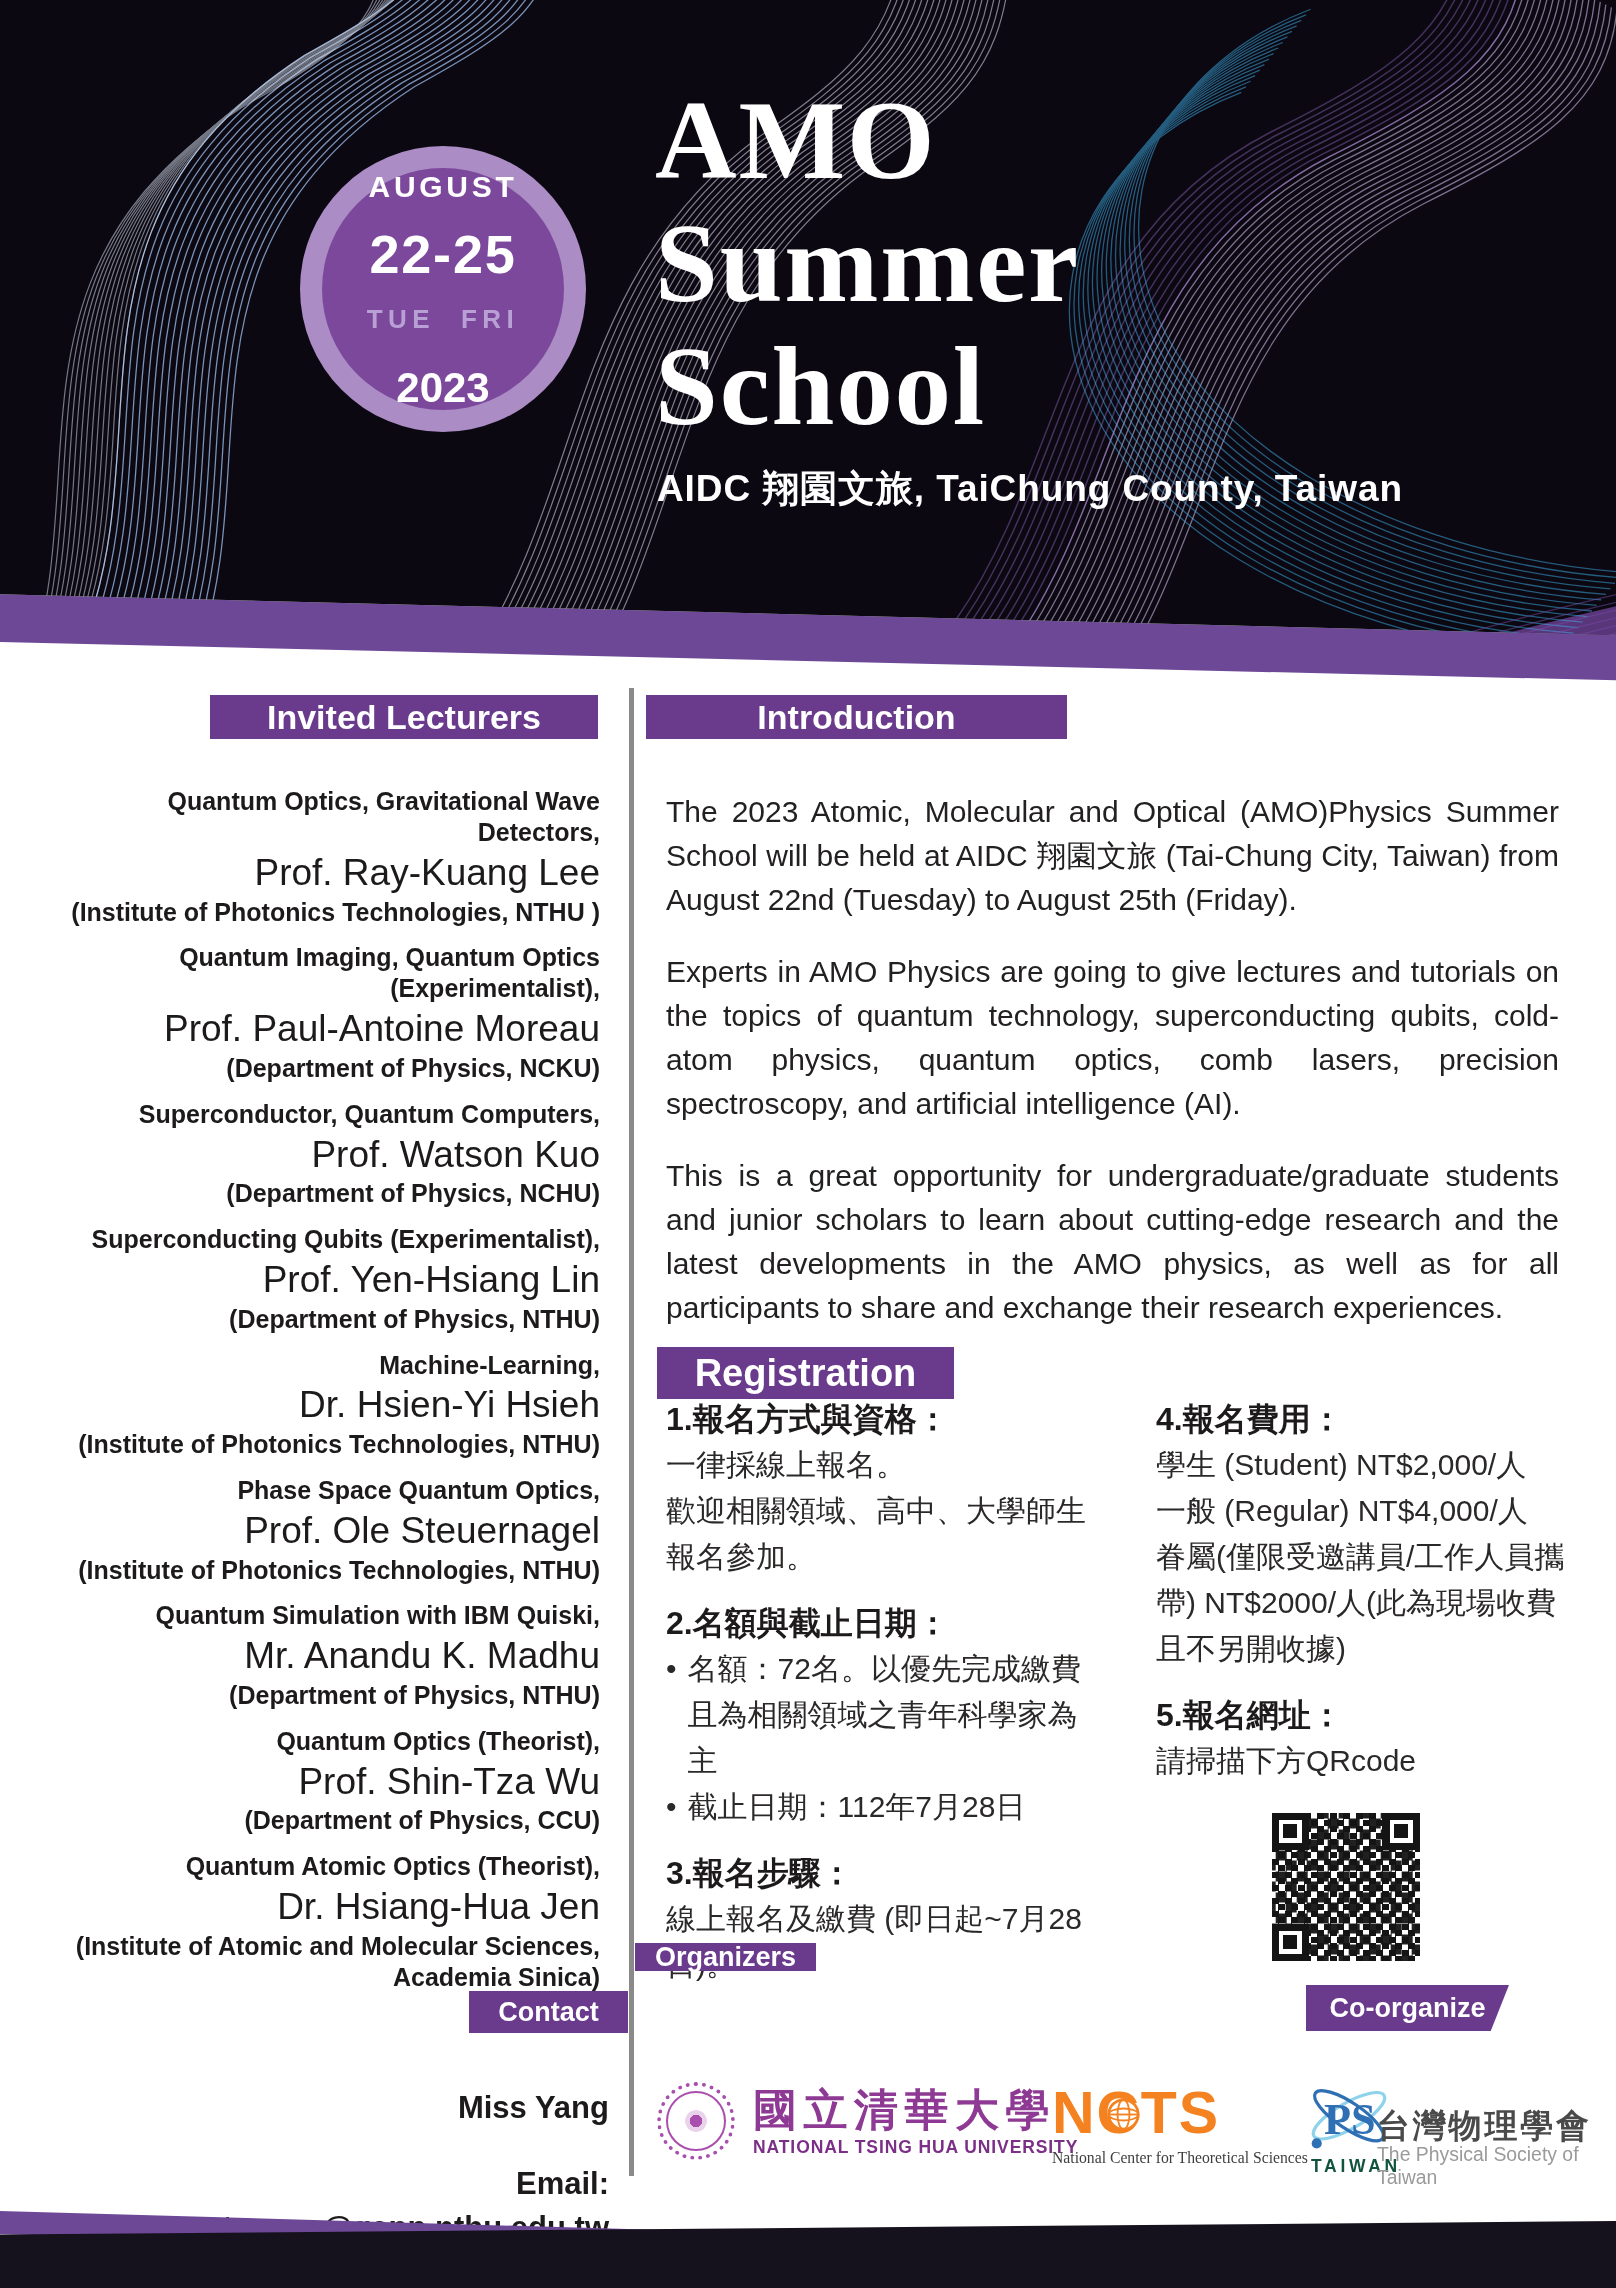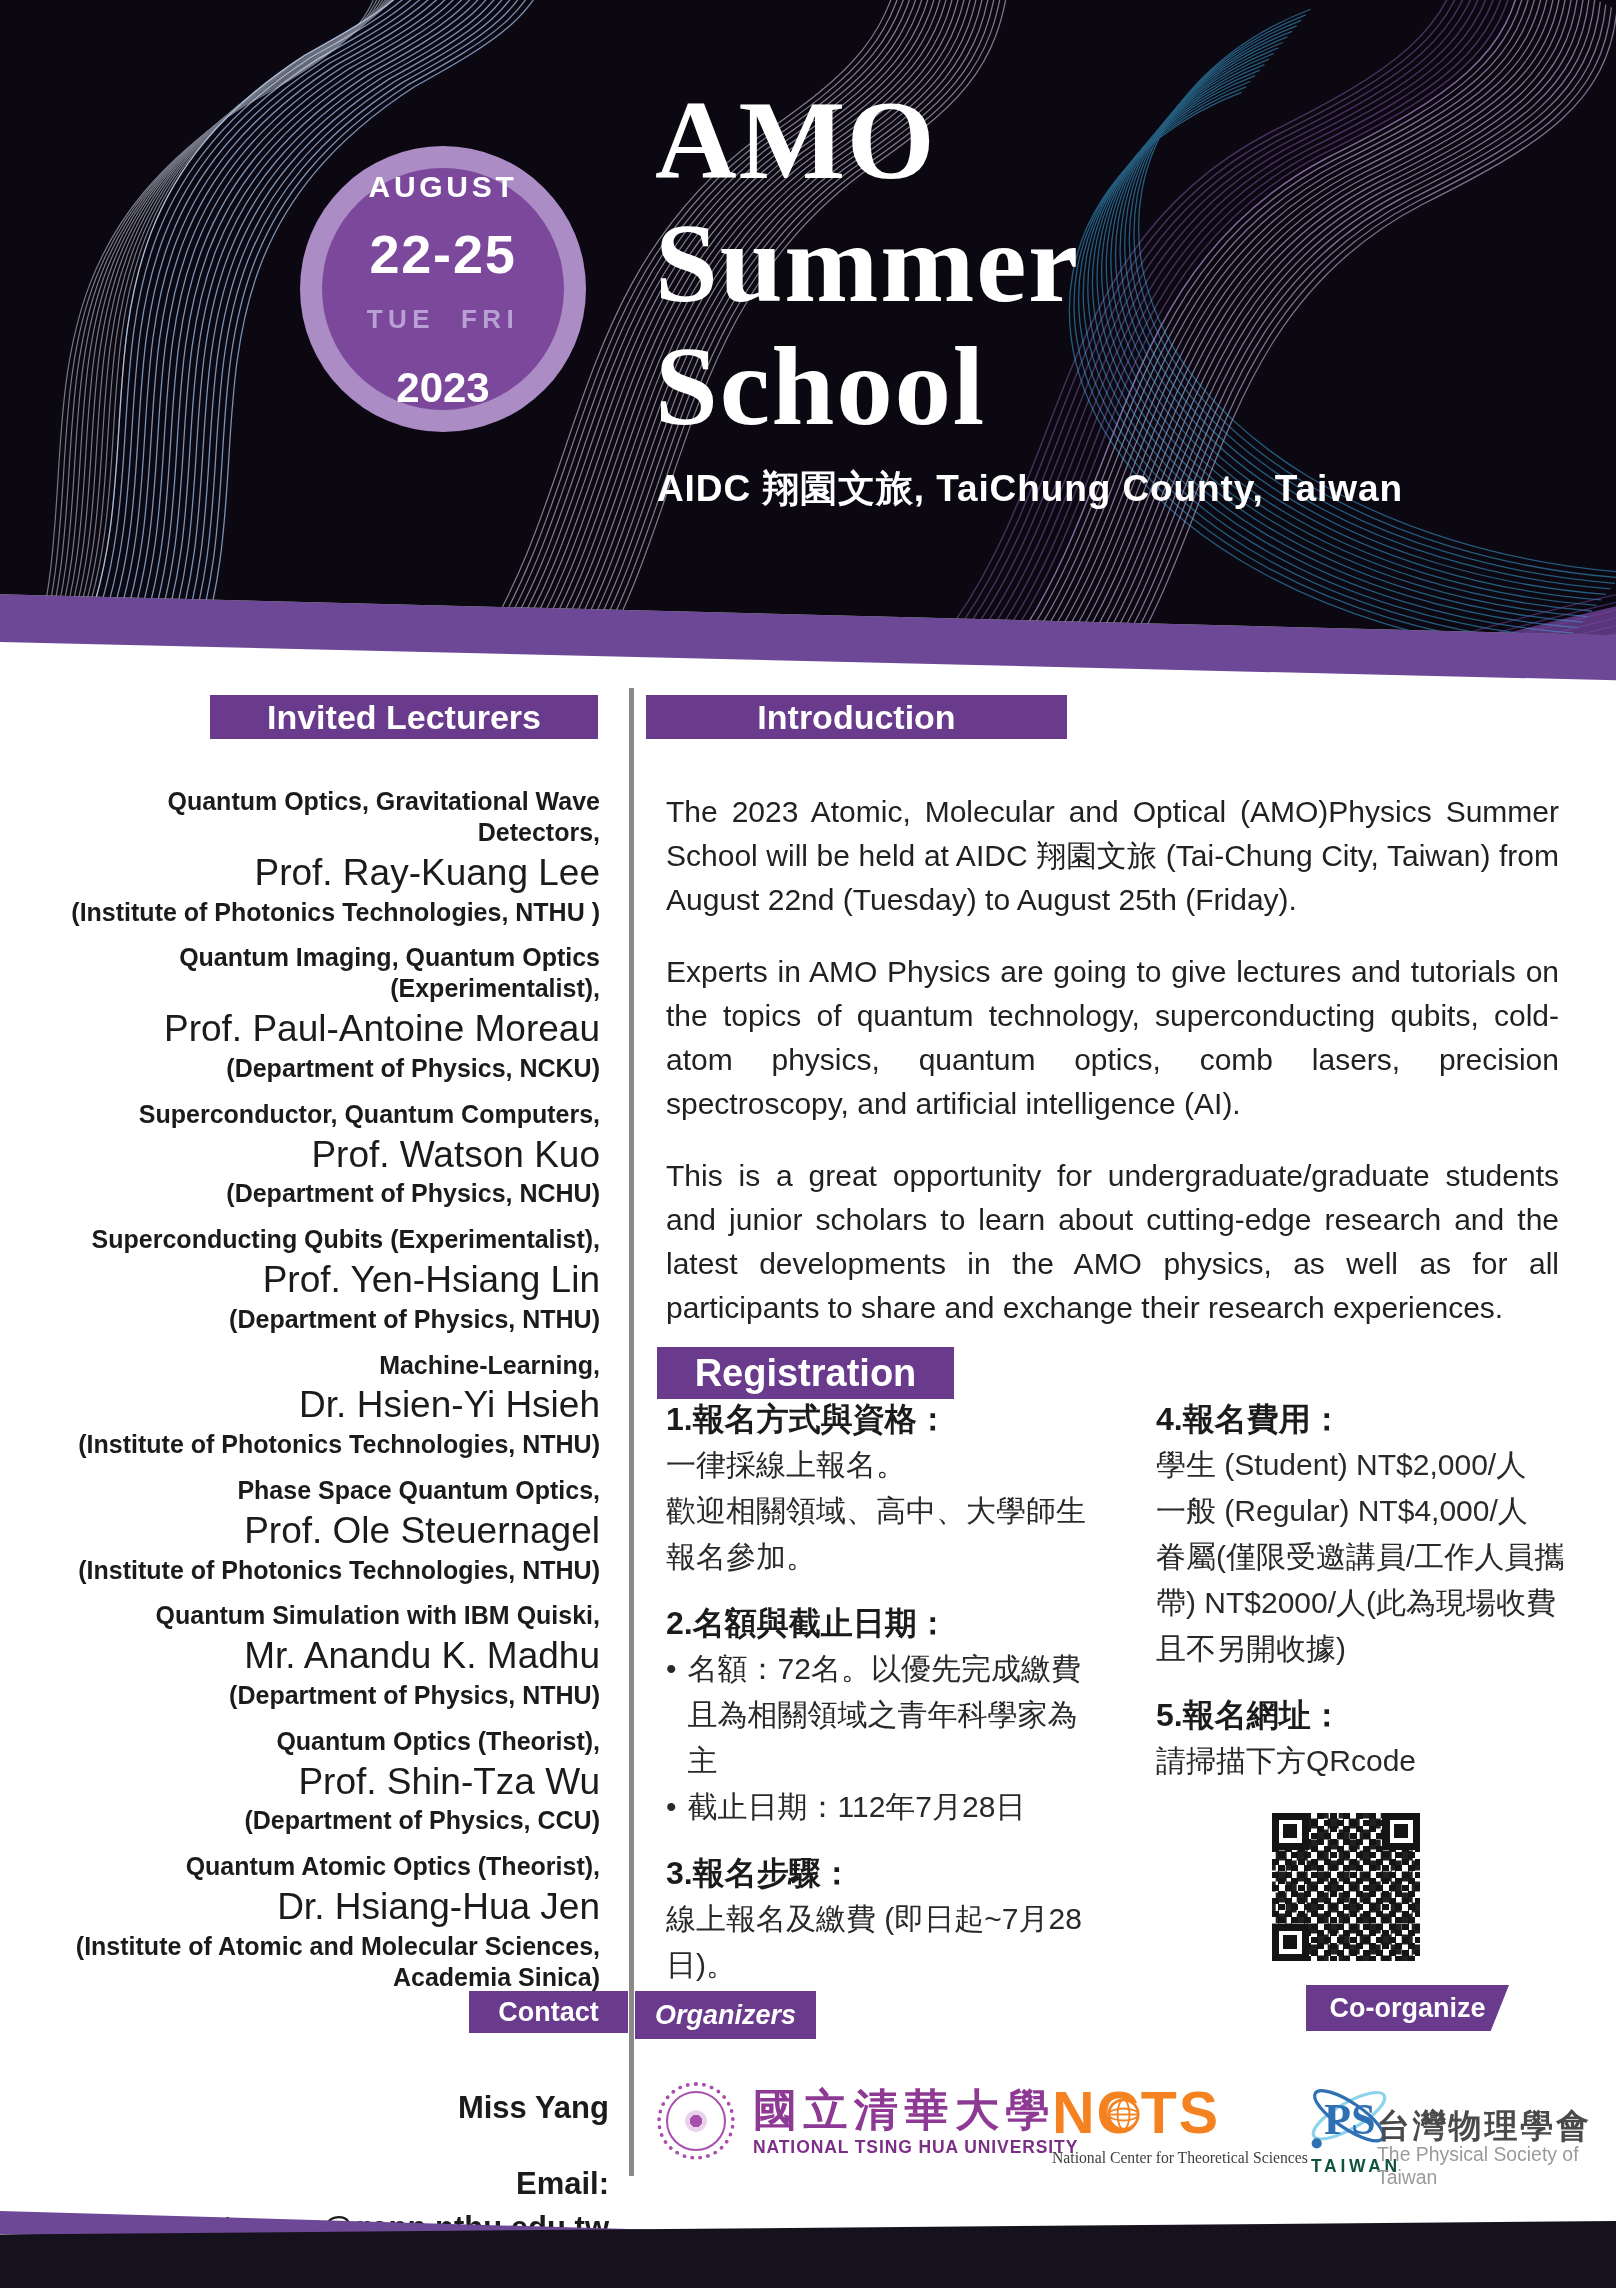--- a/index.html
+++ b/index.html
@@ -28,21 +28,21 @@
               font-size:113px;line-height:123px;letter-spacing:1.8px;}
   .hero-sub{position:absolute;left:657px;top:464px;color:#fff;font-size:37px;font-weight:700;letter-spacing:0.9px;}
 
   
   .banner{position:absolute;background:#6a3a8c;color:#fff;font-weight:700;
           display:flex;align-items:center;justify-content:center;white-space:nowrap;}
   #banner-lect{left:210px;top:695px;width:388px;height:44px;font-size:34px;}
   #banner-intro{left:646px;top:695px;width:421px;height:44px;font-size:34px;}
   #banner-reg{left:657px;top:1347px;width:297px;height:52px;font-size:38px;}
   #banner-contact{left:469px;top:1991px;width:159px;height:42px;font-size:27px;}
-  #banner-org{left:635px;top:1991px;width:181px;height:48px;font-size:27px;font-style:italic;}
+  #banner-org{left:635px;top:1943px;width:181px;height:28px;font-size:27px;}
   #banner-coorg{left:1306px;top:1985px;width:203px;height:46px;font-size:27px;
                 clip-path:polygon(0 0,100% 0,91% 100%,0 100%);}
 
   .v-divider{position:absolute;left:629px;top:688px;width:4.6px;height:1488px;background:#8a8a8a;}
 
   
   .lecturers{position:absolute;left:46px;top:786px;width:554px;text-align:right;color:#1d1a1b;}
   .lect{margin-bottom:14.8px;}
   .lect-spec{font-size:25px;line-height:31px;font-weight:700;}
   .lect-name{font-size:37px;line-height:44px;margin:2.8px 0 1.8px;}

